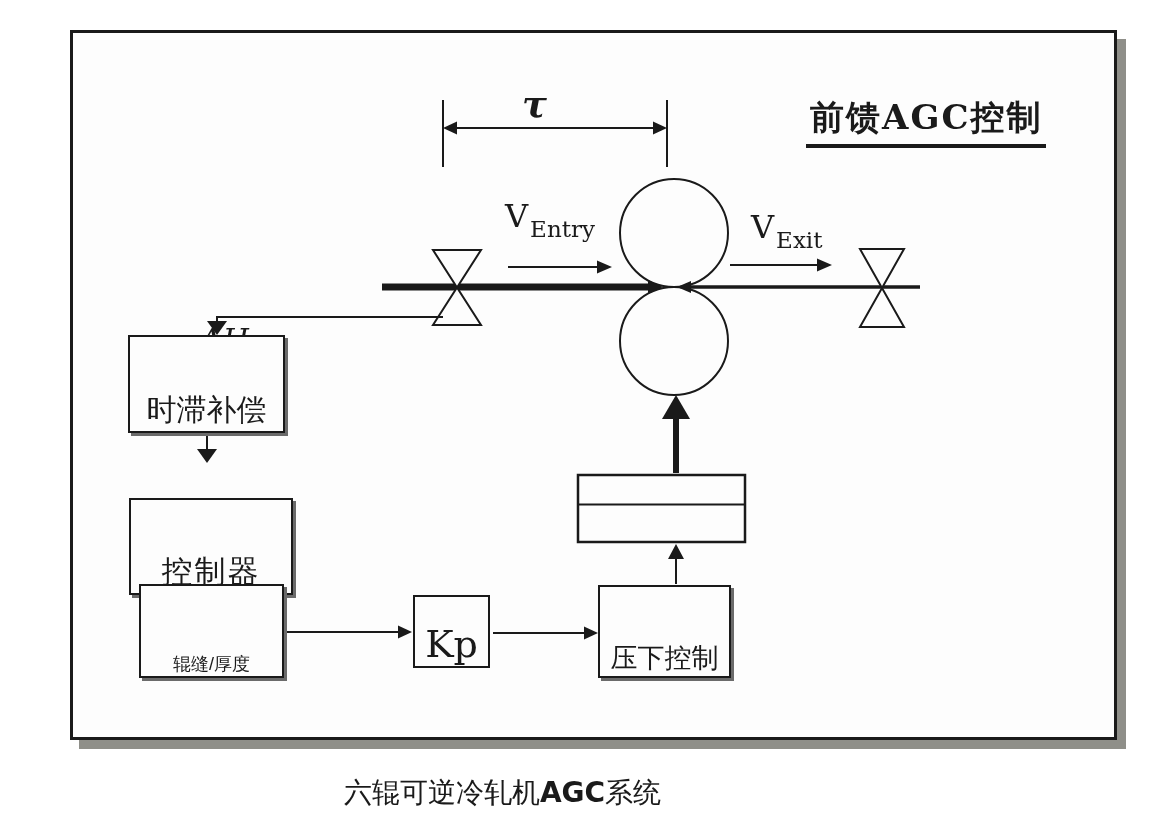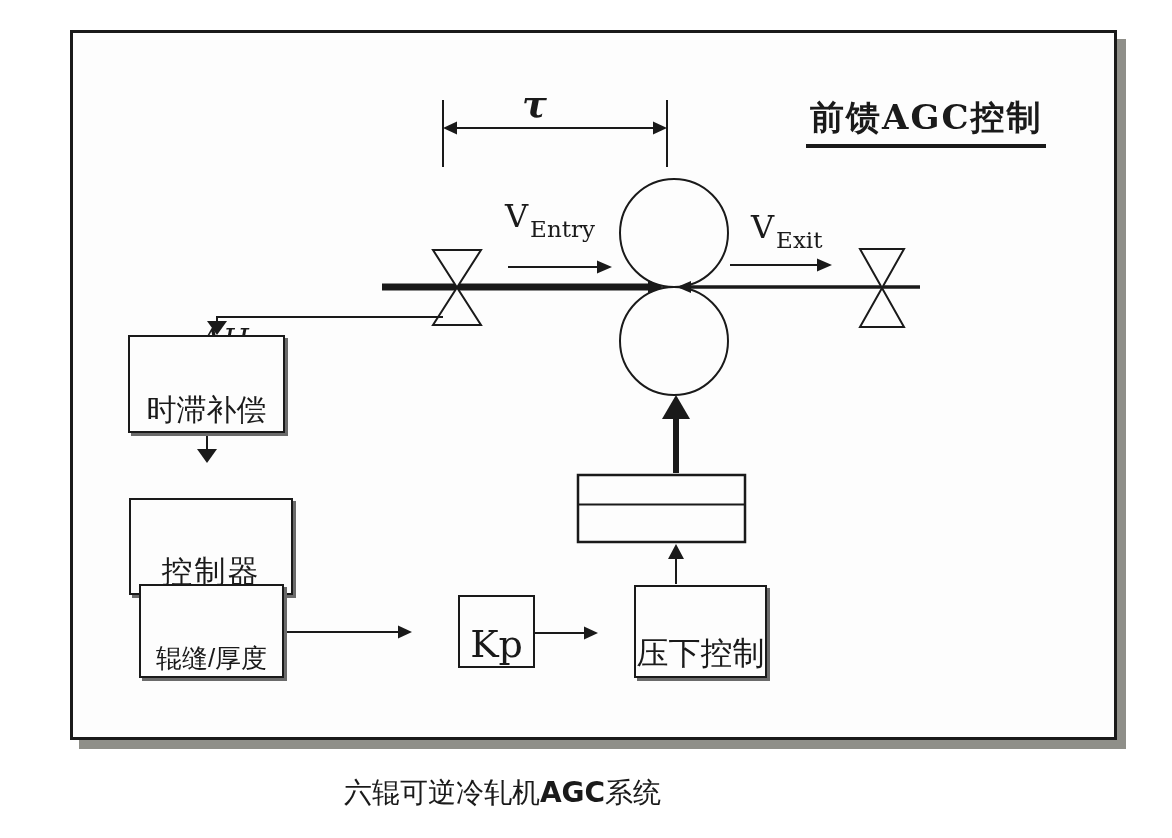--- a/index.html
+++ b/index.html
@@ -27,23 +27,23 @@
     background:var(--bg);
     border:2.5px solid var(--line);
     display:flex;align-items:flex-end;justify-content:center;
     box-shadow:3px 3px 0 var(--box-shadow);
     box-sizing:content-box;
   }
   .box.noshadow{box-shadow:none;}
   .box .cjk{font-family:"Liberation Sans",sans-serif;}
   #box-delay{left:128px;top:335px;width:153px;height:94px;font-size:30px;}
   #box-controller{left:129px;top:464px;width:160px;height:93px;font-size:31px;letter-spacing:2px;margin-top:34px;}
-  #box-gap{left:139px;top:584px;width:141px;height:90px;font-size:26px;}
-  #box-kp{left:413px;top:595px;width:73px;height:69px;font-size:38px;font-family:"DejaVu Serif",serif;margin-left:45px;}
-  #box-screwdown{left:598px;top:585px;width:129px;height:89px;font-size:32px;margin-left:36px;}
+  #box-gap{left:139px;top:584px;width:141px;height:90px;font-size:18px;}
+  #box-kp{left:413px;top:595px;width:73px;height:69px;font-size:38px;font-family:"DejaVu Serif",serif;}
+  #box-screwdown{left:598px;top:585px;width:129px;height:89px;font-size:27px;}
   #title{
     left:806px;top:95px;
     font-family:"DejaVu Serif","Liberation Serif",serif;
     font-weight:bold;font-size:34px;letter-spacing:2px;
     border-bottom:4px solid var(--line);padding:0 4px 3px 4px;
     white-space:nowrap;
   }
   #tau-label{
     left:522px;top:82px;font-family:"DejaVu Serif",serif;
     font-style:italic;font-weight:bold;font-size:37px;

